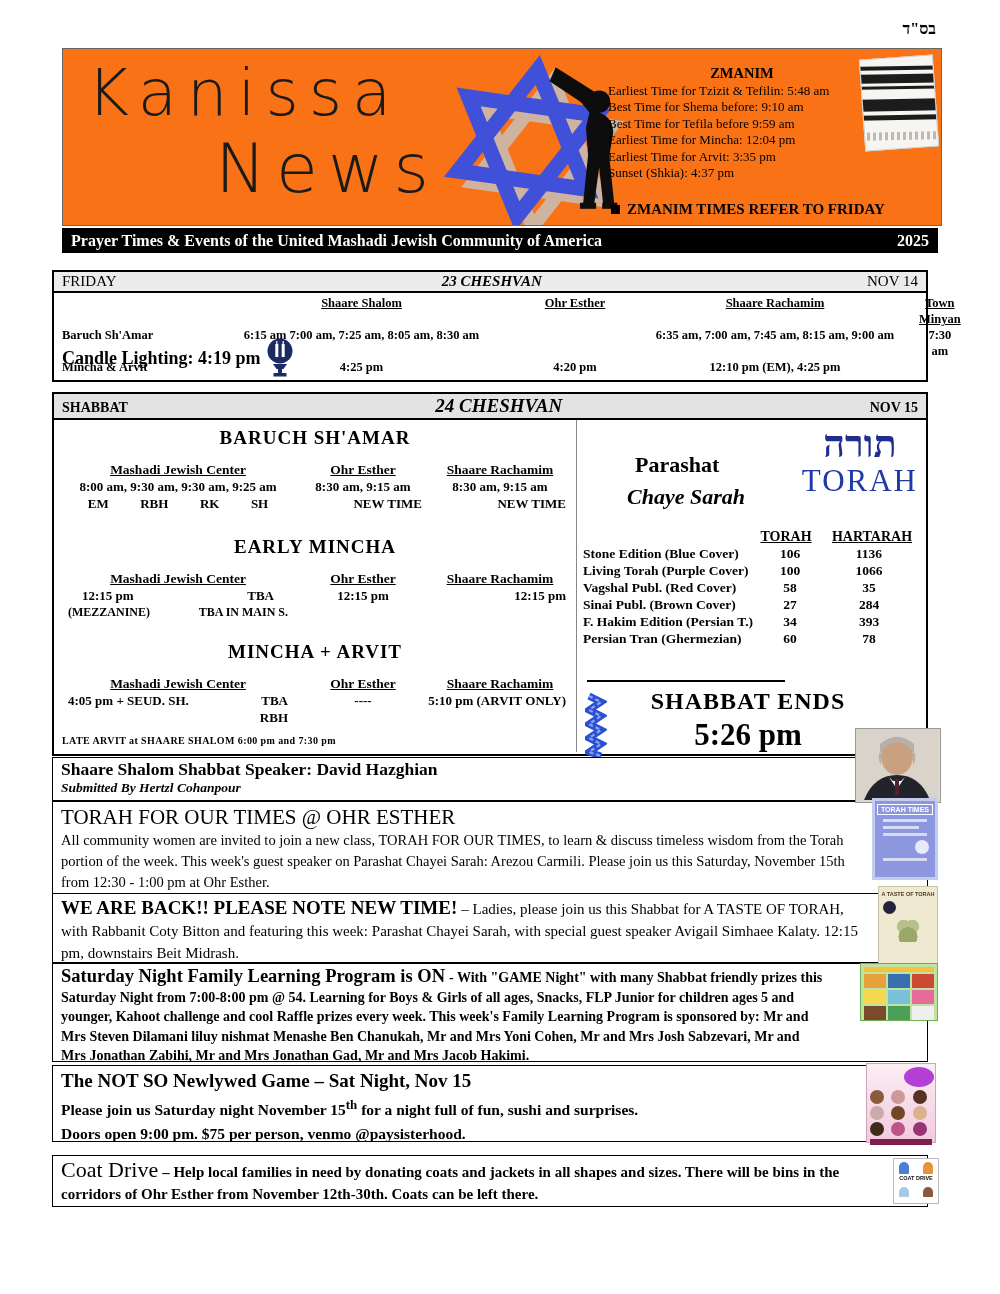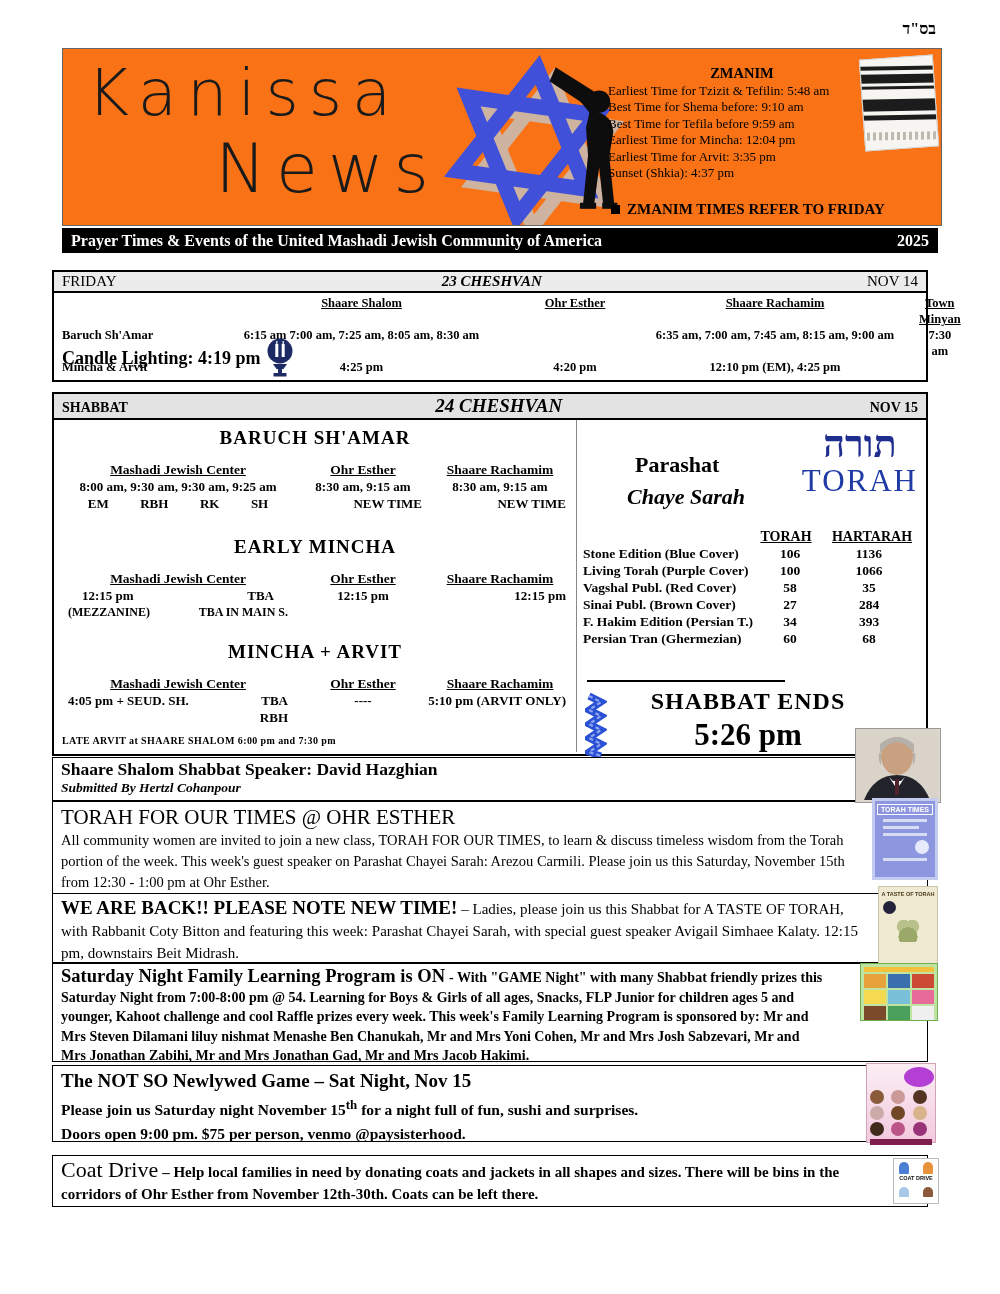--- a/index.html
+++ b/index.html
@@ -341,21 +341,21 @@
             <div class="c3">284</div>
           </div>
           <div class="trow">
             <div class="c1">F. Hakim Edition (Persian T.)</div>
             <div class="c2">34</div>
             <div class="c3">393</div>
           </div>
           <div class="trow">
             <div class="c1">Persian Tran (Ghermezian)</div>
             <div class="c2">60</div>
-            <div class="c3">68</div>
+            <div class="c3">78</div>
           </div>
         </div>
         <div class="sepline"></div>
         <svg class="havdalah" width="22" height="66" viewBox="0 0 22 66">
           <path d="M4,4 L16,10 L4,18 L16,24 L4,32 L16,38 L4,46 L16,52 L4,60 L16,64" stroke="#2a50d6" stroke-width="7" fill="none"></path>
           <path d="M4,4 L16,10 L4,18 L16,24 L4,32 L16,38 L4,46 L16,52 L4,60 L16,64" stroke="#8fa6ef" stroke-width="2.2" fill="none" stroke-dasharray="4 3"></path>
         </svg>
         <div class="sh-ends">
           <div class="se1">SHABBAT ENDS</div>
           <div class="se2">5:26 pm</div>

